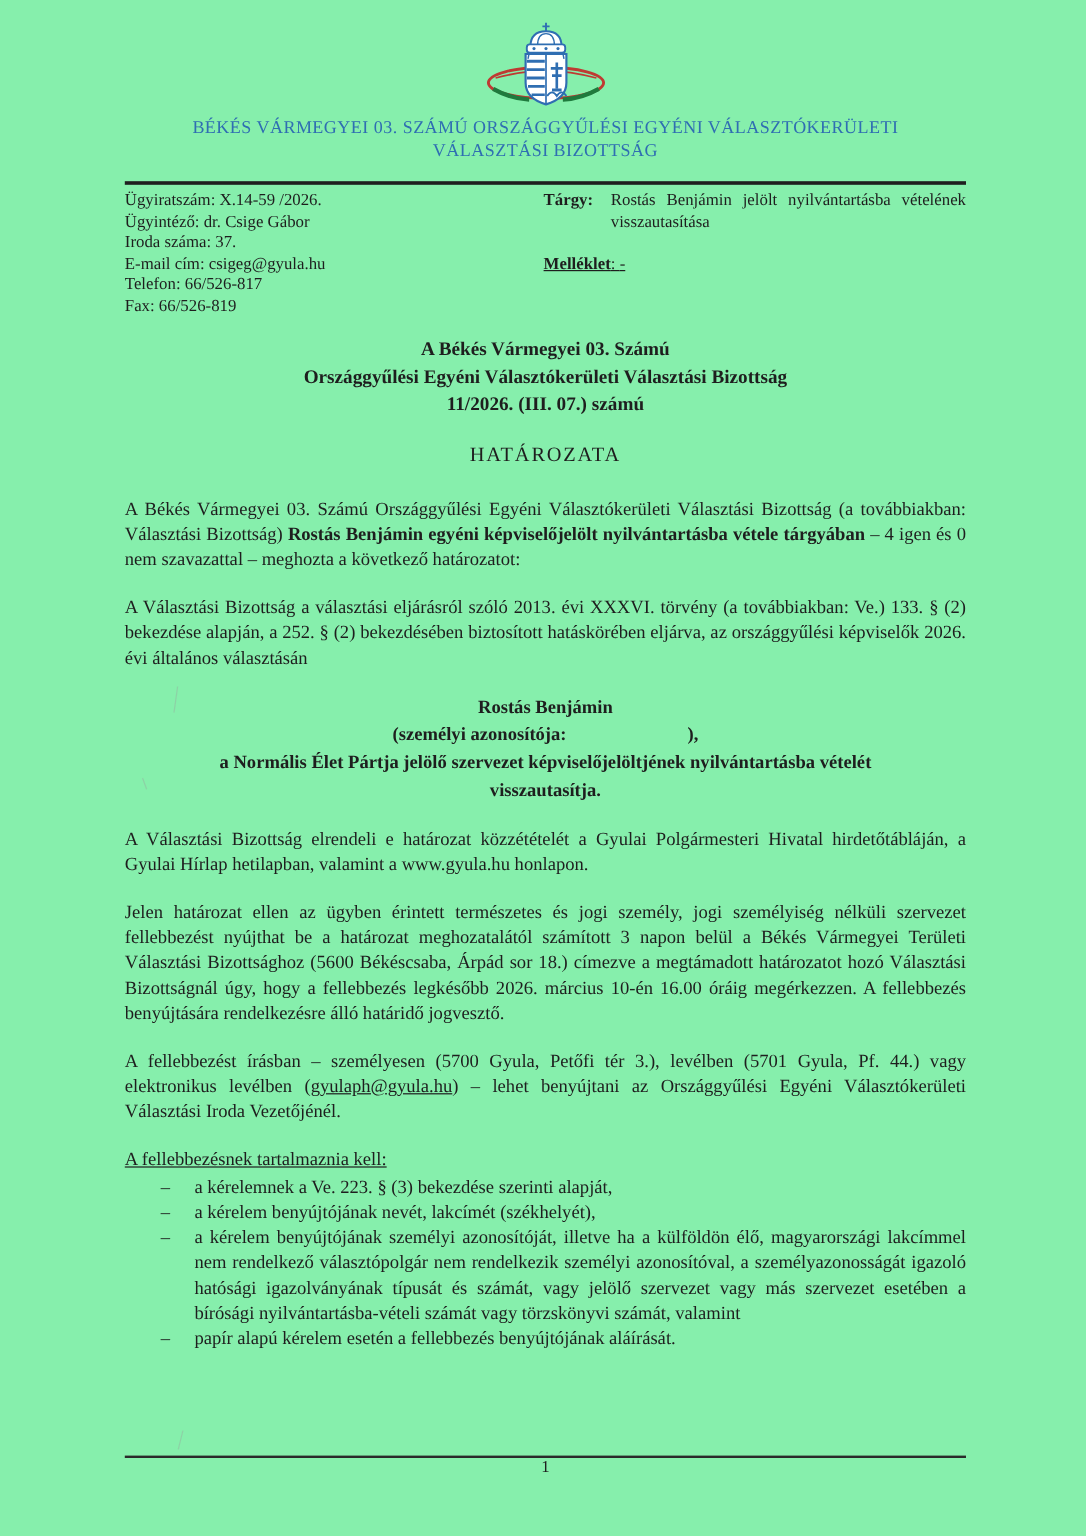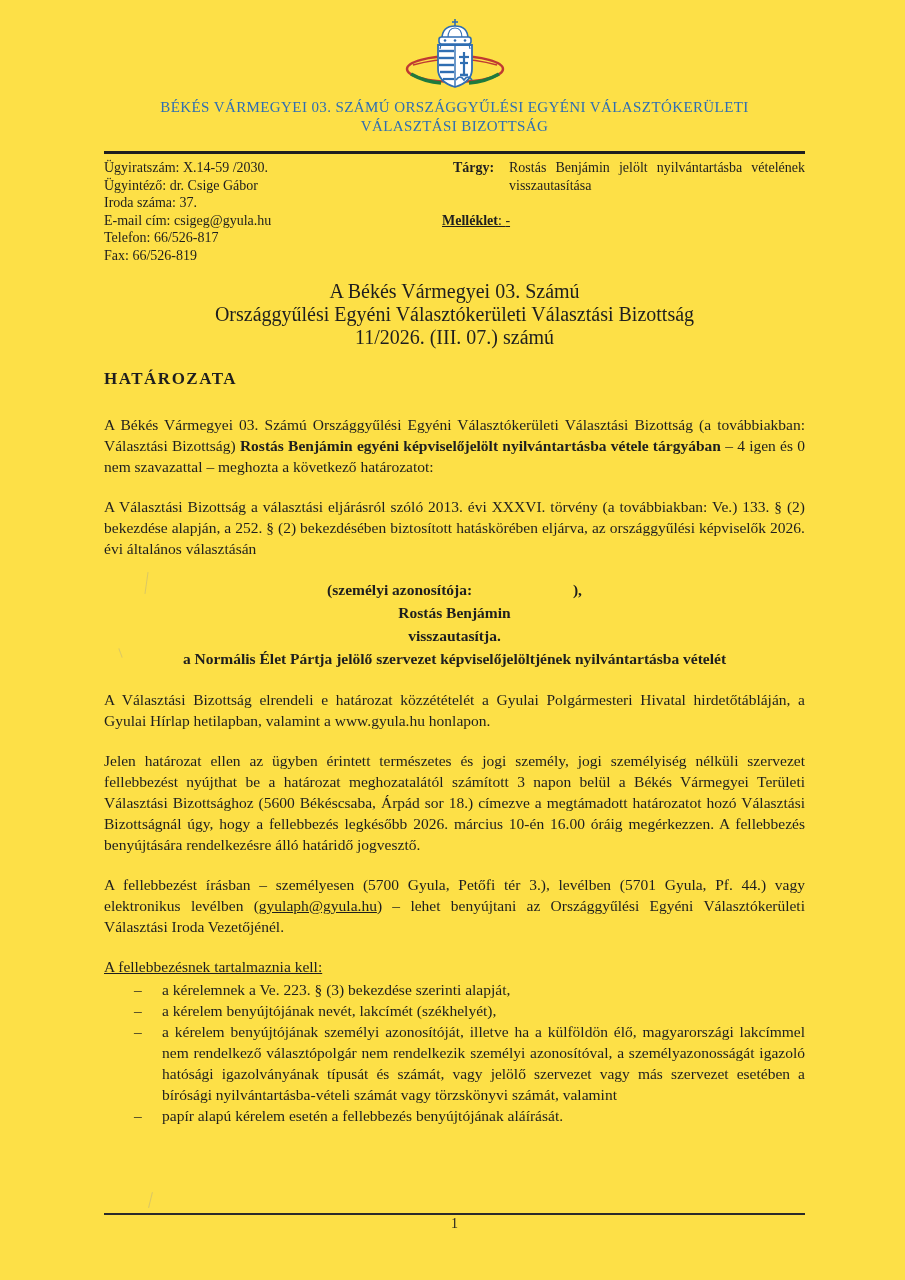--- a/index.html
+++ b/index.html
@@ -2,47 +2,47 @@
 <html><head>
 <meta charset="utf-8">
 <style>
   html,body{margin:0;padding:0;background:#ffffff;}
   body{
     width:905px;height:1280px;overflow:hidden;position:relative;
     font-family:"Liberation Serif","DejaVu Serif",serif;
     color:#1e1e1e;
     -webkit-font-smoothing:antialiased;
   }
-  .page{position:relative;width:905px;height:1280px;background:#fde047;
+  .page{position:relative;width:905px;height:1280px;background:#86efac;
     padding:16px 100px 0 104px;box-sizing:border-box;}
 
   
   .crest-wrap{text-align:center;height:80px;}
   .crest-wrap svg{display:inline-block;}
 
   
   .org-name{text-align:center;color:#2f6eb2;font-size:15px;line-height:19px;
     letter-spacing:.4px;margin-top:2px;}
 
   
   .meta-rule{border-top:3px solid #1f1f1f;margin-top:15px;}
   .meta{display:flex;padding-top:5px;font-size:14px;line-height:17.5px;}
   .meta-left{width:352px;}
   .meta-row .lbl{font-weight:normal;}
   .meta-right{flex:1;}
   .subject-row{display:flex;}
-  .subject-row .lbl{font-weight:bold;width:56px;flex:0 0 56px;margin-left:11px;}
+  .subject-row .lbl{font-weight:bold;width:56px;flex:0 0 56px;}
   .subject-value{width:296px;text-align:justify;}
   .attachment-row{margin-top:18px;text-decoration:underline;}
   .attachment-row .lbl{font-weight:bold;}
 
   
-  .doc-title{margin-top:16px;text-align:center;font-weight:normal;
-    font-size:20px;line-height:23px;}
-  .decision-word{margin-top:20px;text-align:left;font-weight:bold;
+  .doc-title{margin-top:16px;text-align:center;font-weight:bold;
+    font-size:16px;line-height:23px;}
+  .decision-word{margin-top:20px;text-align:center;font-weight:normal;
     font-size:17px;letter-spacing:1.5px;}
 
   
   .doc-body{margin-top:25px;font-size:15.5px;line-height:21px;}
   .para{margin:0 0 19px 0;text-align:justify;}
   .b{font-weight:bold;}
   .u{text-decoration:underline;}
   .center-block{margin:0 0 19px 0;text-align:center;font-weight:bold;
     line-height:23px;}
   .center-line{white-space:pre-wrap;}
@@ -105,21 +105,21 @@
 
   <div class="org-name">
     <div>BÉKÉS VÁRMEGYEI 03. SZÁMÚ ORSZÁGGYŰLÉSI EGYÉNI VÁLASZTÓKERÜLETI</div>
     <div>VÁLASZTÁSI BIZOTTSÁG</div>
   </div>
 
   <div class="meta-rule"></div>
 
   <div class="meta">
     <div class="meta-left">
-      <div class="meta-row"><span class="lbl">Ügyiratszám</span>: <span>X.14-59 /2030.</span></div>
+      <div class="meta-row"><span class="lbl">Ügyiratszám</span>: <span>X.14-59 /2026.</span></div>
       <div class="meta-row"><span class="lbl">Ügyintéző</span>: <span>dr. Csige Gábor</span></div>
       <div class="meta-row"><span class="lbl">Iroda száma</span>: <span>37.</span></div>
       <div class="meta-row"><span class="lbl">E-mail cím</span>: <span>csigeg@gyula.hu</span></div>
       <div class="meta-row"><span class="lbl">Telefon</span>: <span>66/526-817</span></div>
       <div class="meta-row"><span class="lbl">Fax</span>: <span>66/526-819</span></div>
     </div>
     <div class="meta-right">
       <div class="subject-row">
         <span class="lbl">Tárgy:</span>
         <span class="subject-value">Rostás Benjámin jelölt nyilvántartásba vételének visszautasítása</span>
@@ -134,24 +134,24 @@
     <div>A Békés Vármegyei 03. Számú</div>
     <div>Országgyűlési Egyéni Választókerületi Választási Bizottság</div>
     <div>11/2026. (III. 07.) számú</div>
   </div>
   <div class="decision-word">HATÁROZATA</div>
 
   <div class="doc-body">
       <p class="para"><span>A Békés Vármegyei 03. Számú Országgyűlési Egyéni Választókerületi Választási Bizottság (a továbbiakban: Választási Bizottság) </span><span class="b ">Rostás Benjámin egyéni képviselőjelölt nyilvántartásba vétele tárgyában</span><span> – 4 igen és 0 nem szavazattal – meghozta a következő határozatot:</span></p>
       <p class="para"><span>A Választási Bizottság a választási eljárásról szóló 2013. évi XXXVI. törvény (a továbbiakban: Ve.) 133. § (2) bekezdése alapján, a 252. § (2) bekezdésében biztosított hatáskörében eljárva, az országgyűlési képviselők 2026. évi általános választásán</span></p>
       <div class="center-block">
+        <div class="center-line">Rostás Benjámin</div>
         <div class="center-line">(személyi azonosítója:                          ),</div>
-        <div class="center-line">Rostás Benjámin</div>
+        <div class="center-line">a Normális Élet Pártja jelölő szervezet képviselőjelöltjének nyilvántartásba vételét</div>
         <div class="center-line">visszautasítja.</div>
-        <div class="center-line">a Normális Élet Pártja jelölő szervezet képviselőjelöltjének nyilvántartásba vételét</div>
       </div>
       <p class="para"><span>A Választási Bizottság elrendeli e határozat közzétételét a Gyulai Polgármesteri Hivatal hirdetőtábláján, a Gyulai Hírlap hetilapban, valamint a www.gyula.hu honlapon.</span></p>
       <p class="para"><span>Jelen határozat ellen az ügyben érintett természetes és jogi személy, jogi személyiség nélküli szervezet fellebbezést nyújthat be a határozat meghozatalától számított 3 napon belül a Békés Vármegyei Területi Választási Bizottsághoz (5600 Békéscsaba, Árpád sor 18.) címezve a megtámadott határozatot hozó Választási Bizottságnál úgy, hogy a fellebbezés legkésőbb 2026. március 10-én 16.00 óráig megérkezzen. A fellebbezés benyújtására rendelkezésre álló határidő jogvesztő.</span></p>
       <p class="para"><span>A fellebbezést írásban – személyesen (5700 Gyula, Petőfi tér 3.), levélben (5701 Gyula, Pf. 44.) vagy elektronikus levélben (</span><span class="u">gyulaph@gyula.hu</span><span>) – lehet benyújtani az Országgyűlési Egyéni Választókerületi Választási Iroda Vezetőjénél.</span></p>
       <div class="list-heading"><span class="u">A fellebbezésnek tartalmaznia kell:</span></div>
       <div class="list">
         <div class="list-item">
           <span class="dash">–</span>
           <span class="li-text">a kérelemnek a Ve. 223. § (3) bekezdése szerinti alapját,</span>
         </div>

